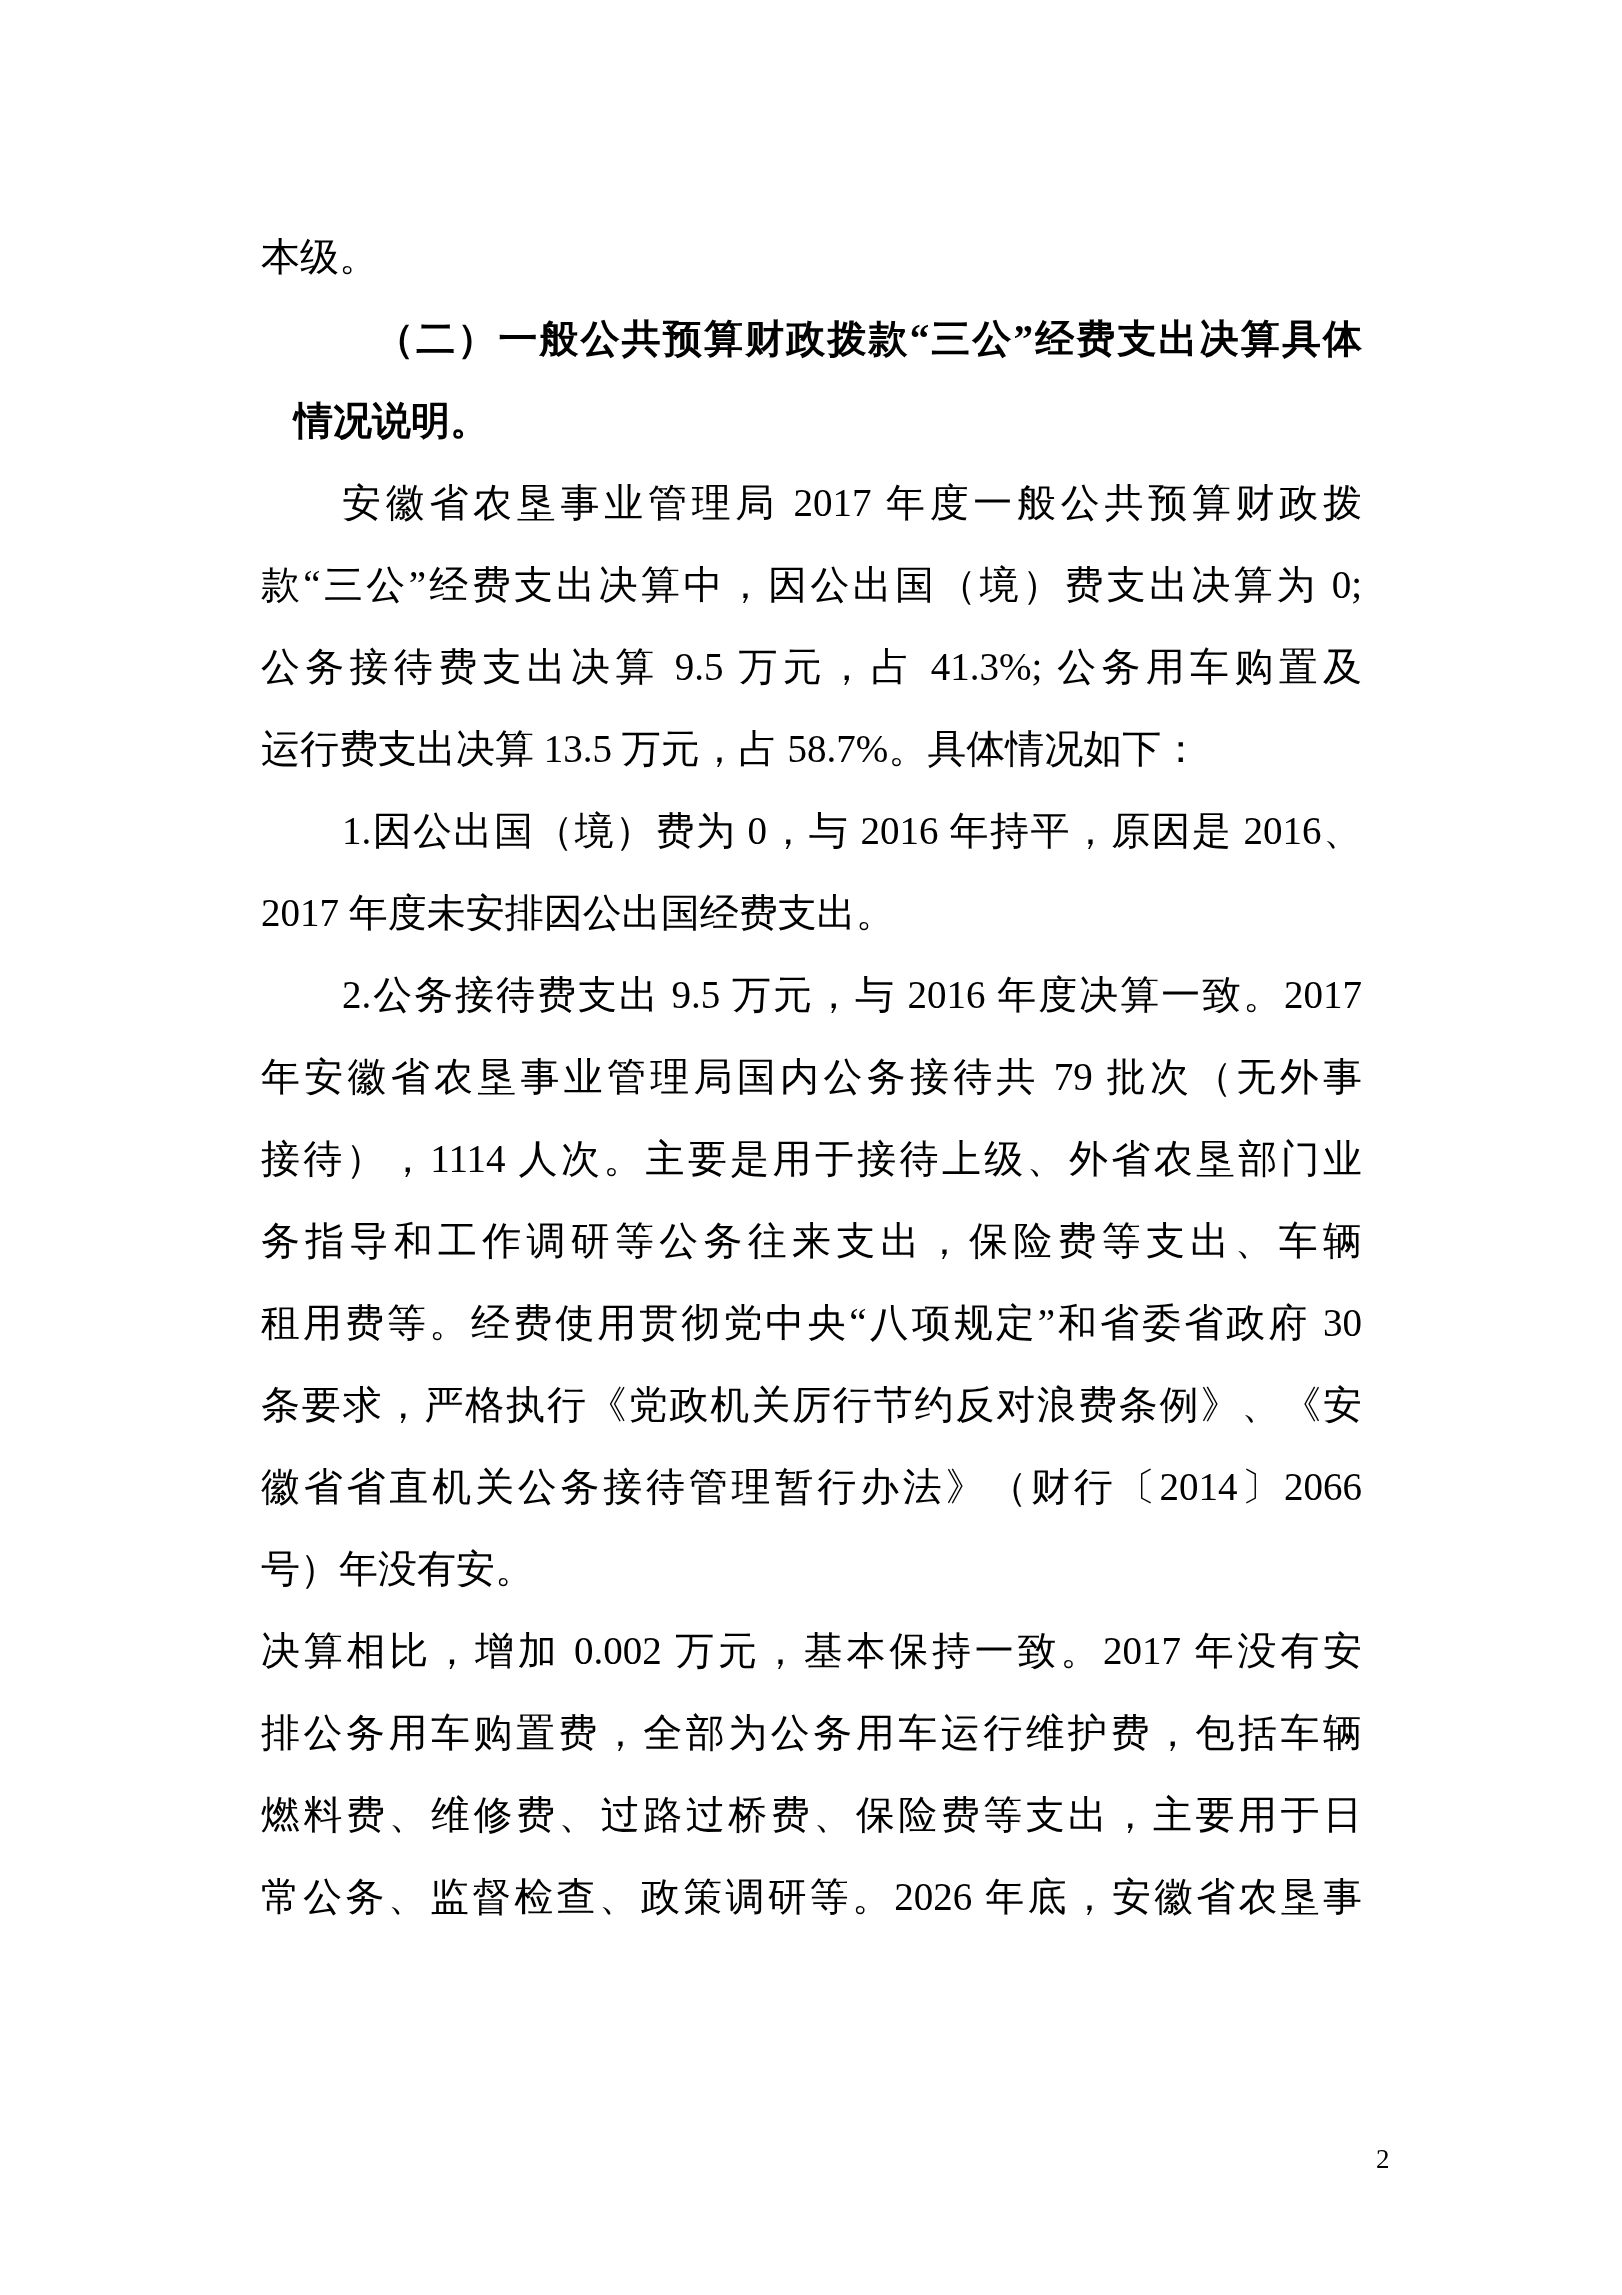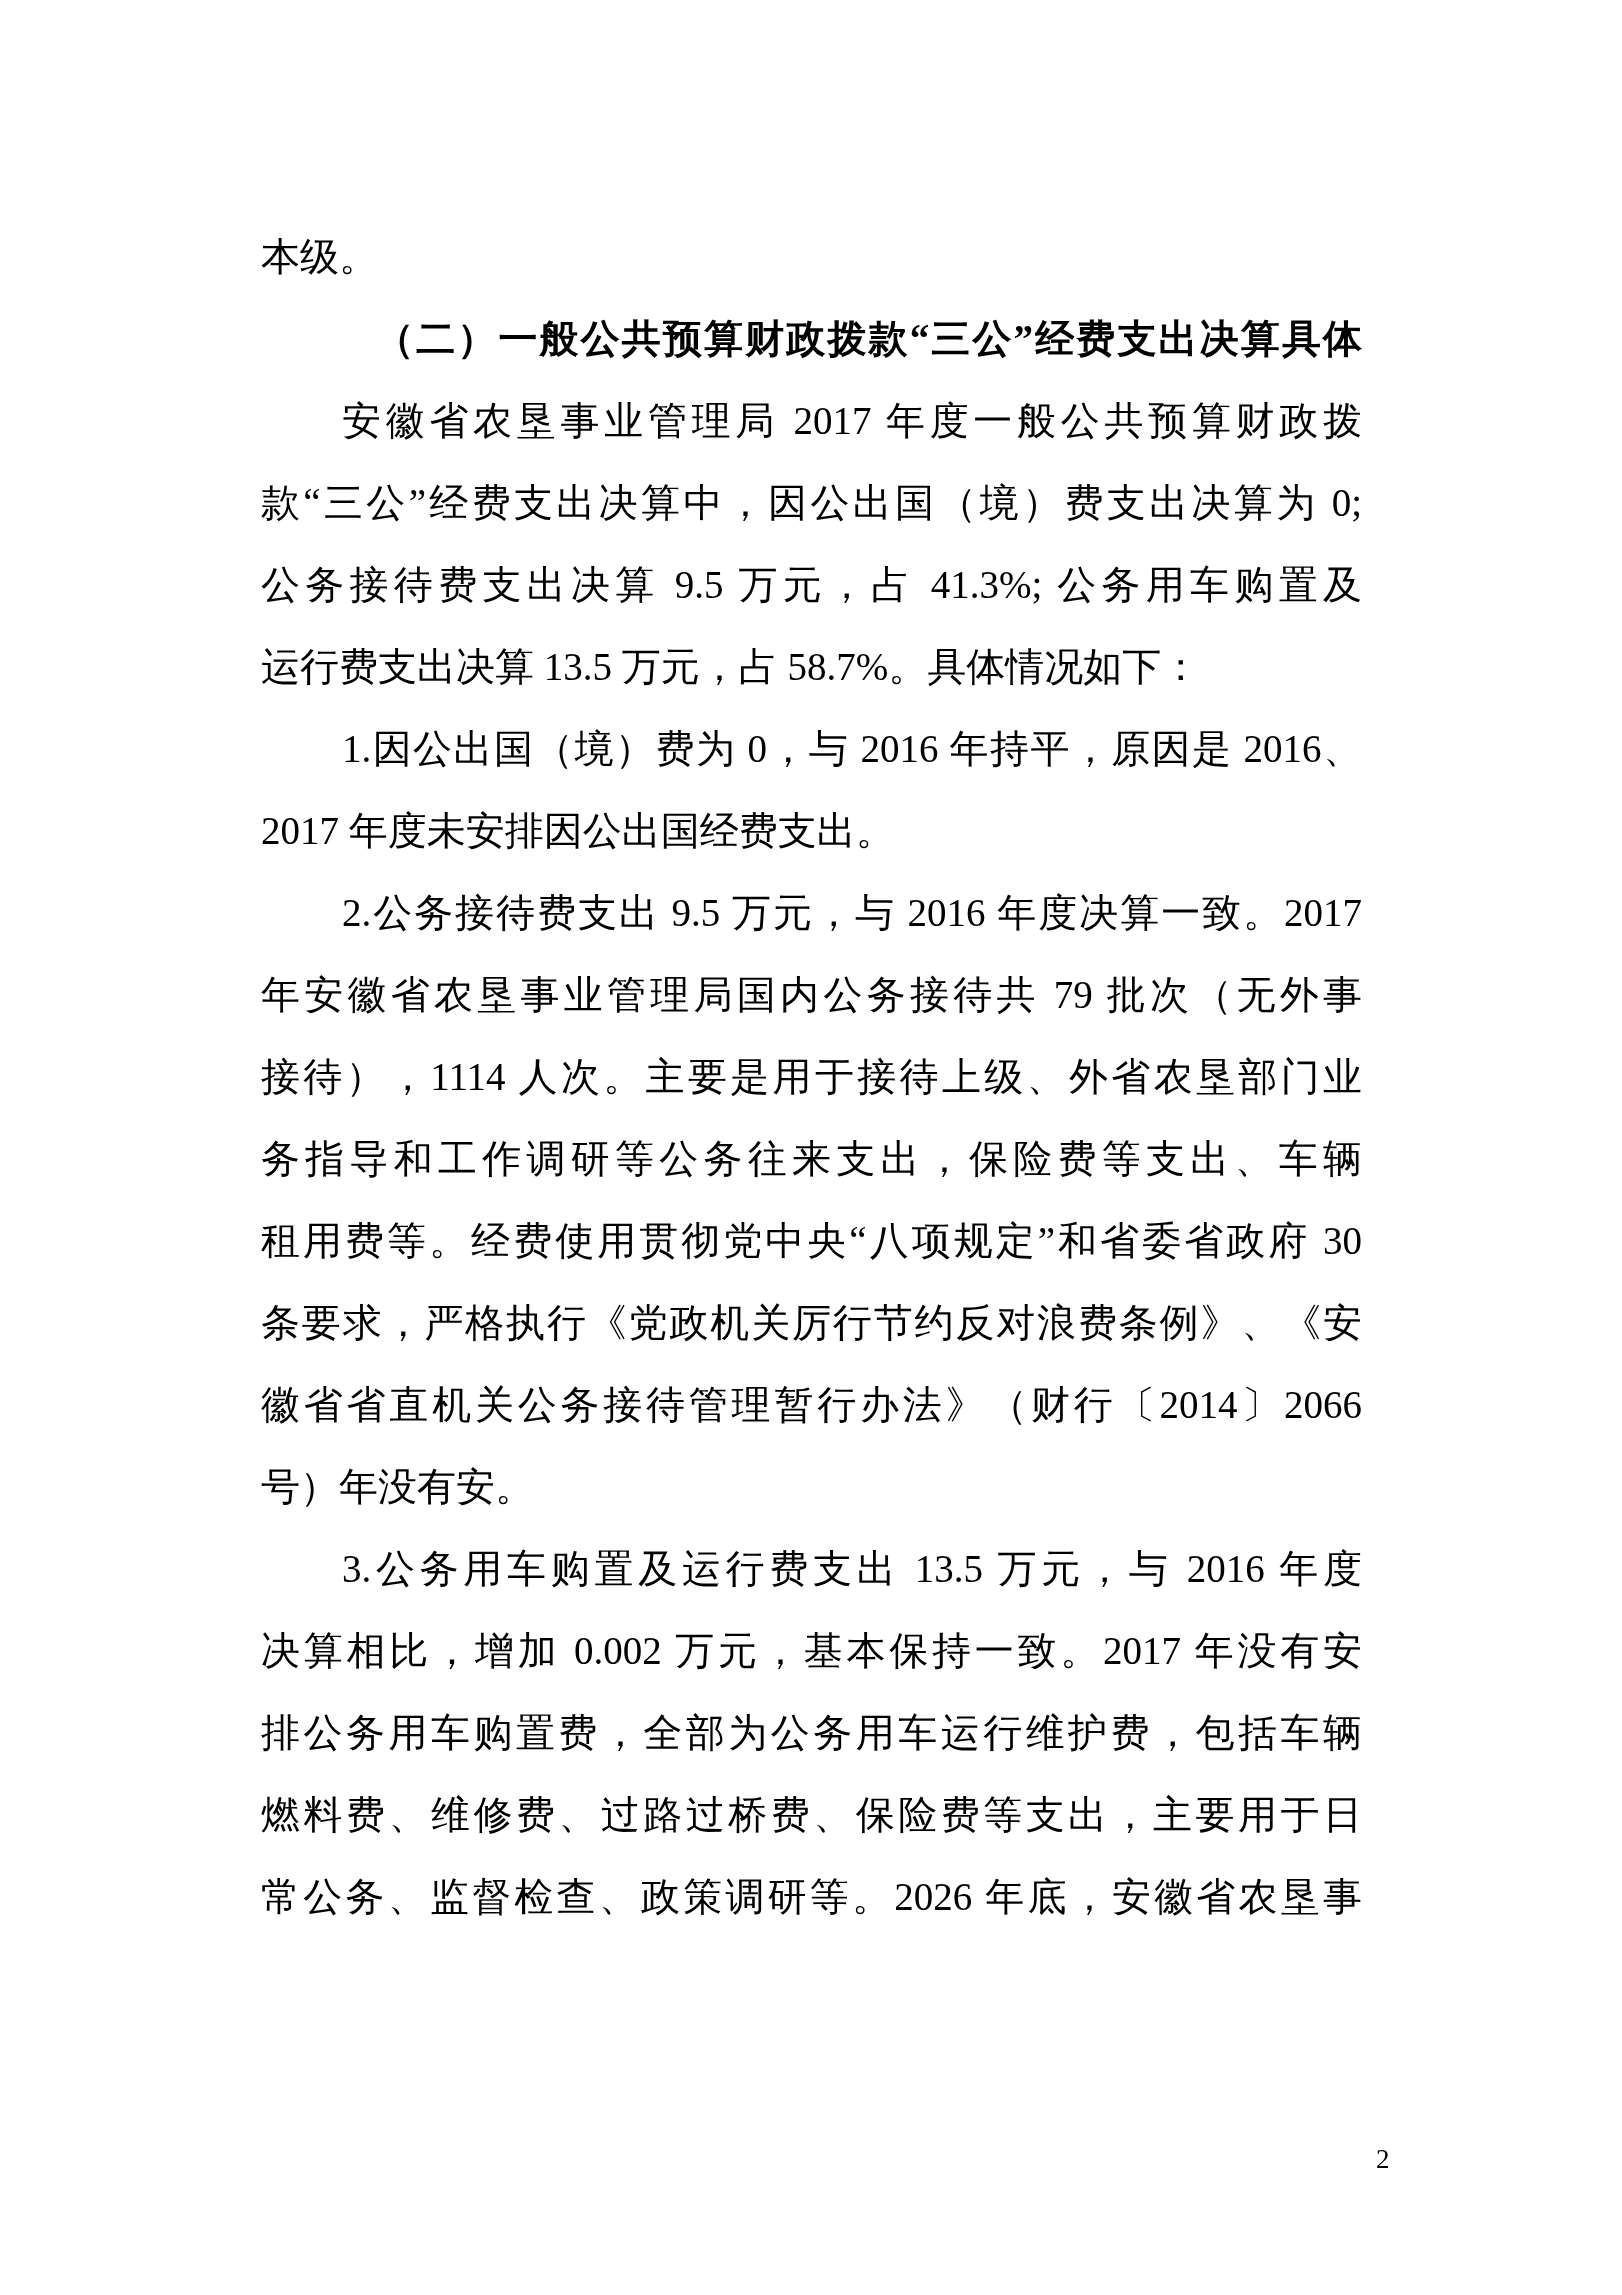--- a/index.html
+++ b/index.html
@@ -51,35 +51,35 @@
     line-height: 31px;
   }
 </style>
 </head>
 <body>
 
 <div class="page">
   <div class="content">
     <div class="line">本级。</div>
     <div class="line bold indent fill">（二）一般公共预算财政拨款“三公”经费支出决算具体</div>
+    <div class="line bold">情况说明。</div>
     <div class="line indent fill">安徽省农垦事业管理局 2017 年度一般公共预算财政拨</div>
     <div class="line fill">款“三公”经费支出决算中，因公出国（境）费支出决算为 0;</div>
     <div class="line fill">公务接待费支出决算 9.5 万元，占 41.3%; 公务用车购置及</div>
     <div class="line">运行费支出决算 13.5 万元，占 58.7%。具体情况如下：</div>
     <div class="line indent fill">1.因公出国（境）费为 0，与 2016 年持平，原因是 2016、</div>
     <div class="line">2017 年度未安排因公出国经费支出。</div>
     <div class="line indent fill">2.公务接待费支出 9.5 万元，与 2016 年度决算一致。2017</div>
     <div class="line fill">年安徽省农垦事业管理局国内公务接待共 79 批次（无外事</div>
     <div class="line fill">接待），1114 人次。主要是用于接待上级、外省农垦部门业</div>
     <div class="line fill">务指导和工作调研等公务往来支出，保险费等支出、车辆</div>
     <div class="line fill">租用费等。经费使用贯彻党中央“八项规定”和省委省政府 30</div>
     <div class="line fill">条要求，严格执行《党政机关厉行节约反对浪费条例》、《安</div>
     <div class="line fill">徽省省直机关公务接待管理暂行办法》（财行〔2014〕2066</div>
     <div class="line">号）年没有安。</div>
-    <div class="line indent fill">3.公务用车购置及运行费支出 13.5 万元，与 2016 年度</div>
     <div class="line fill">决算相比，增加 0.002 万元，基本保持一致。2017 年没有安</div>
     <div class="line fill">排公务用车购置费，全部为公务用车运行维护费，包括车辆</div>
     <div class="line fill">燃料费、维修费、过路过桥费、保险费等支出，主要用于日</div>
     <div class="line fill">常公务、监督检查、政策调研等。2026 年底，安徽省农垦事</div>
   </div>
   <div class="pageno">2</div>
 </div>
 
 
 </body></html>

